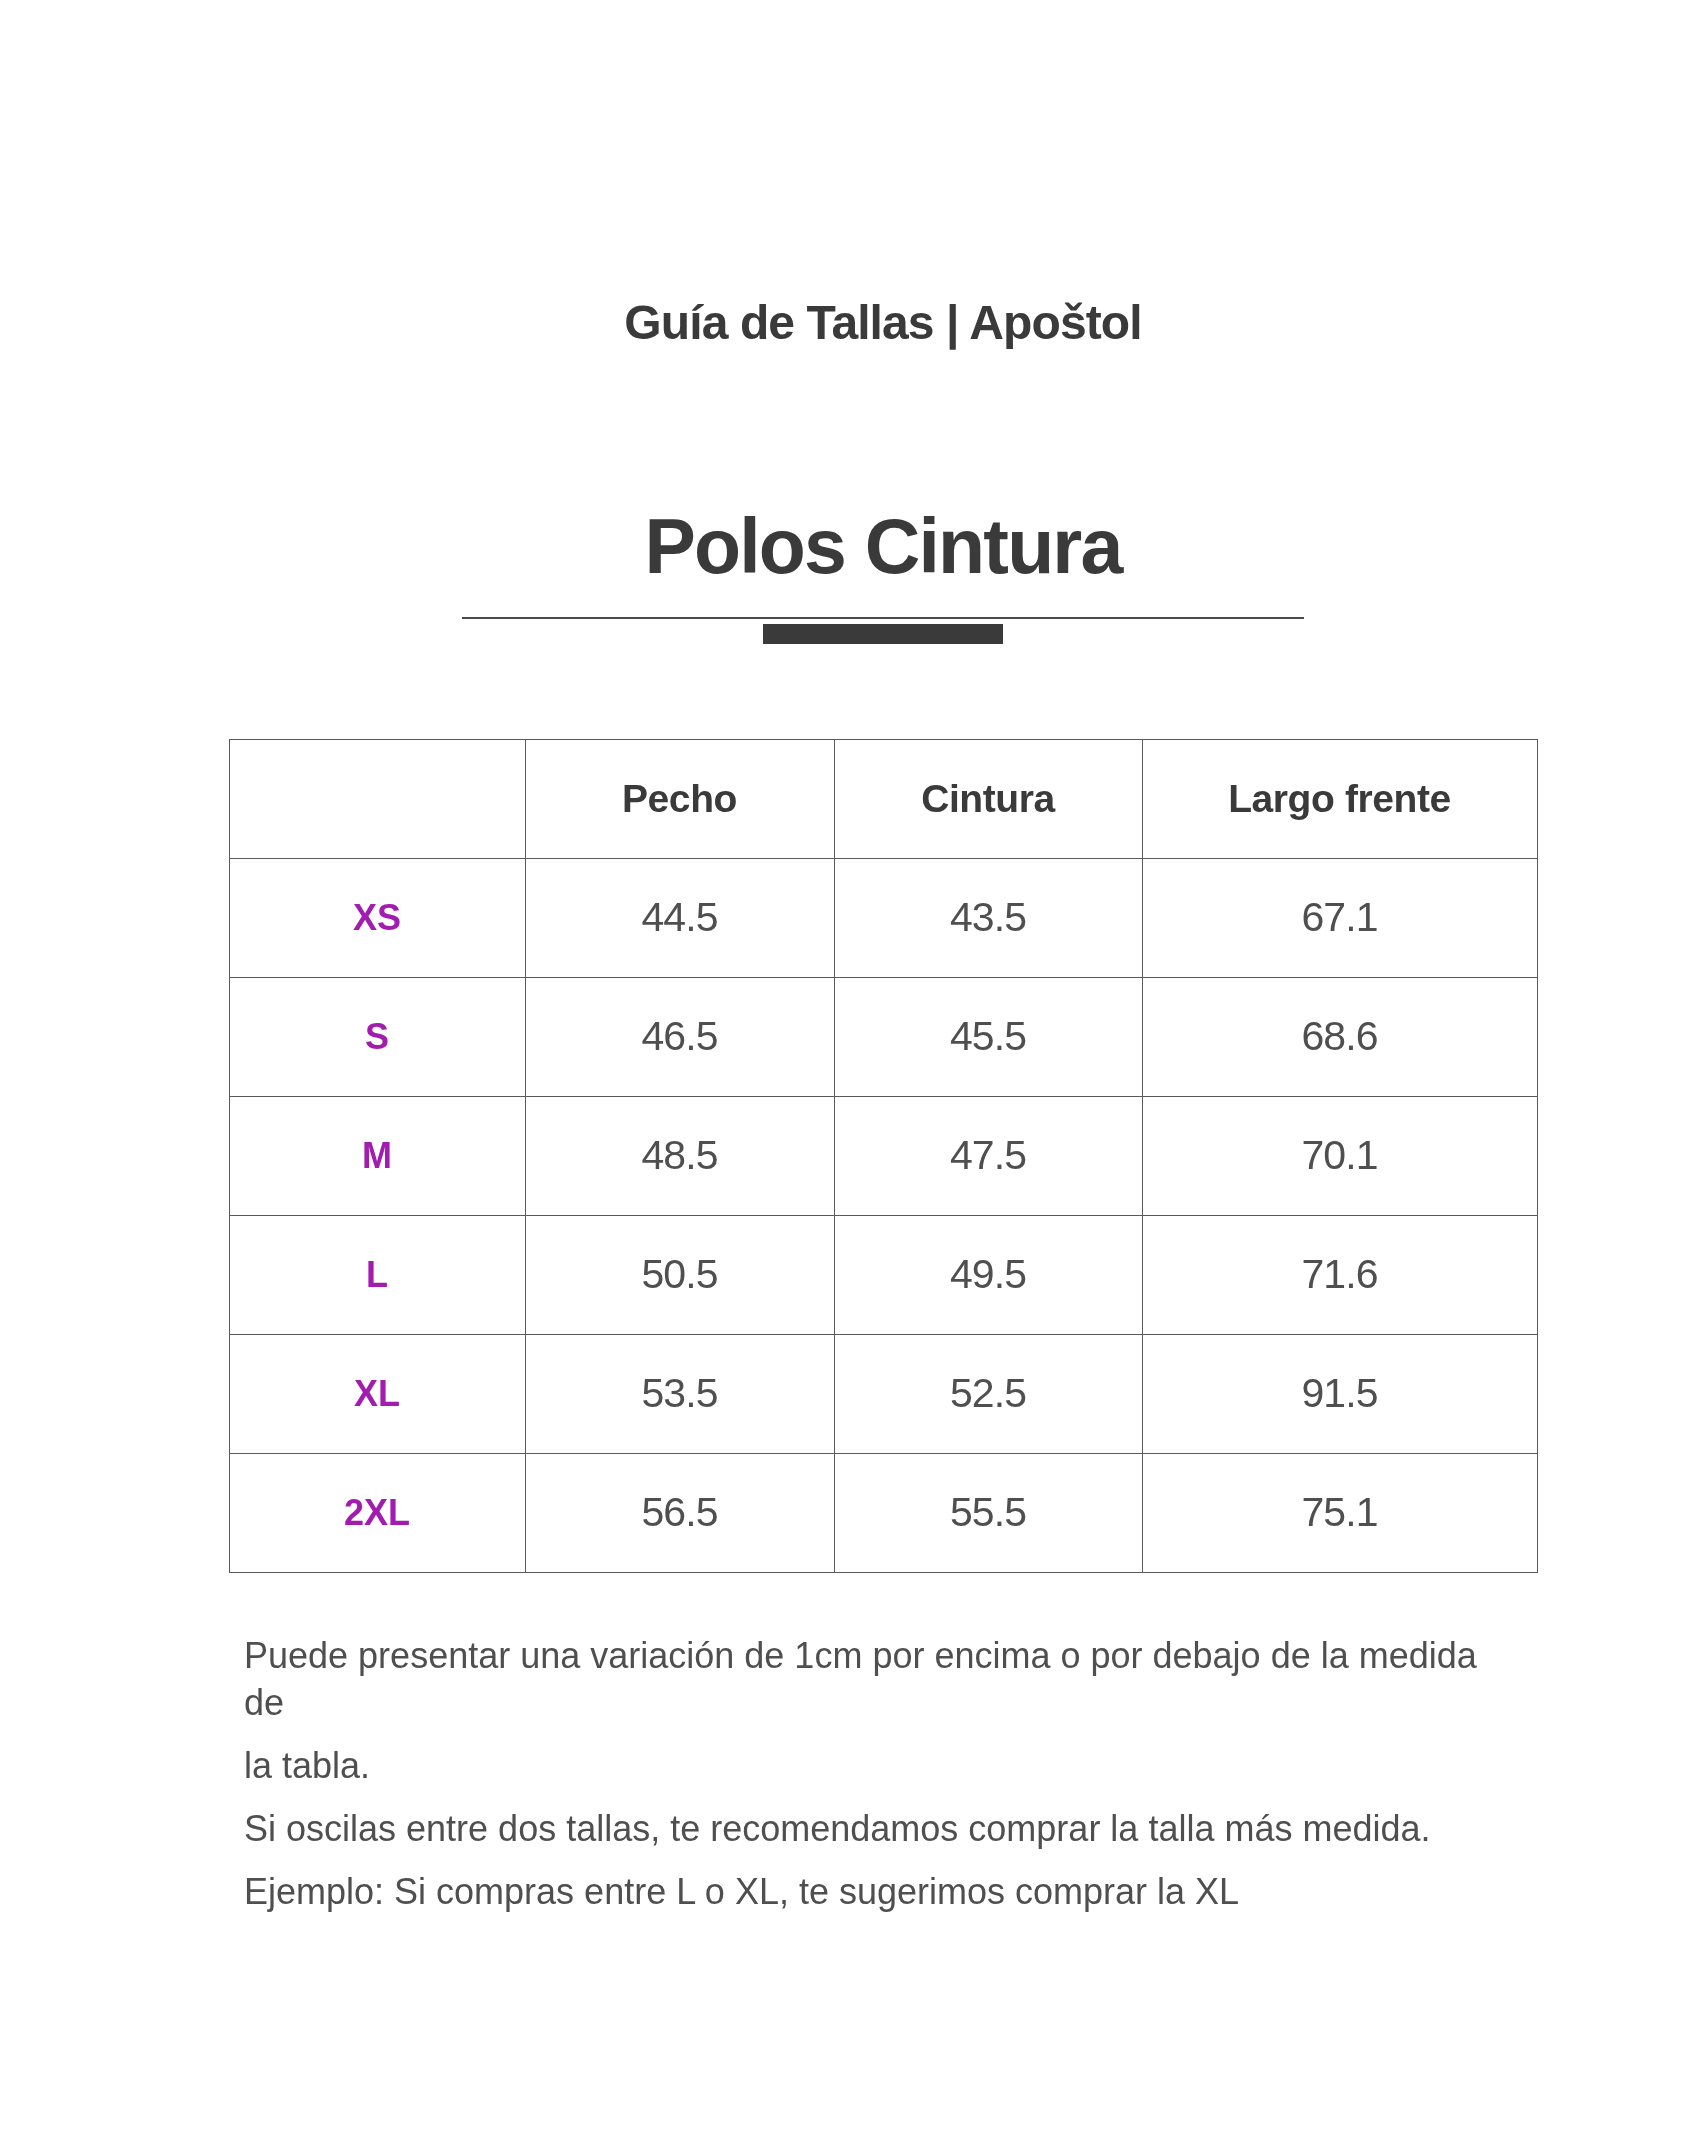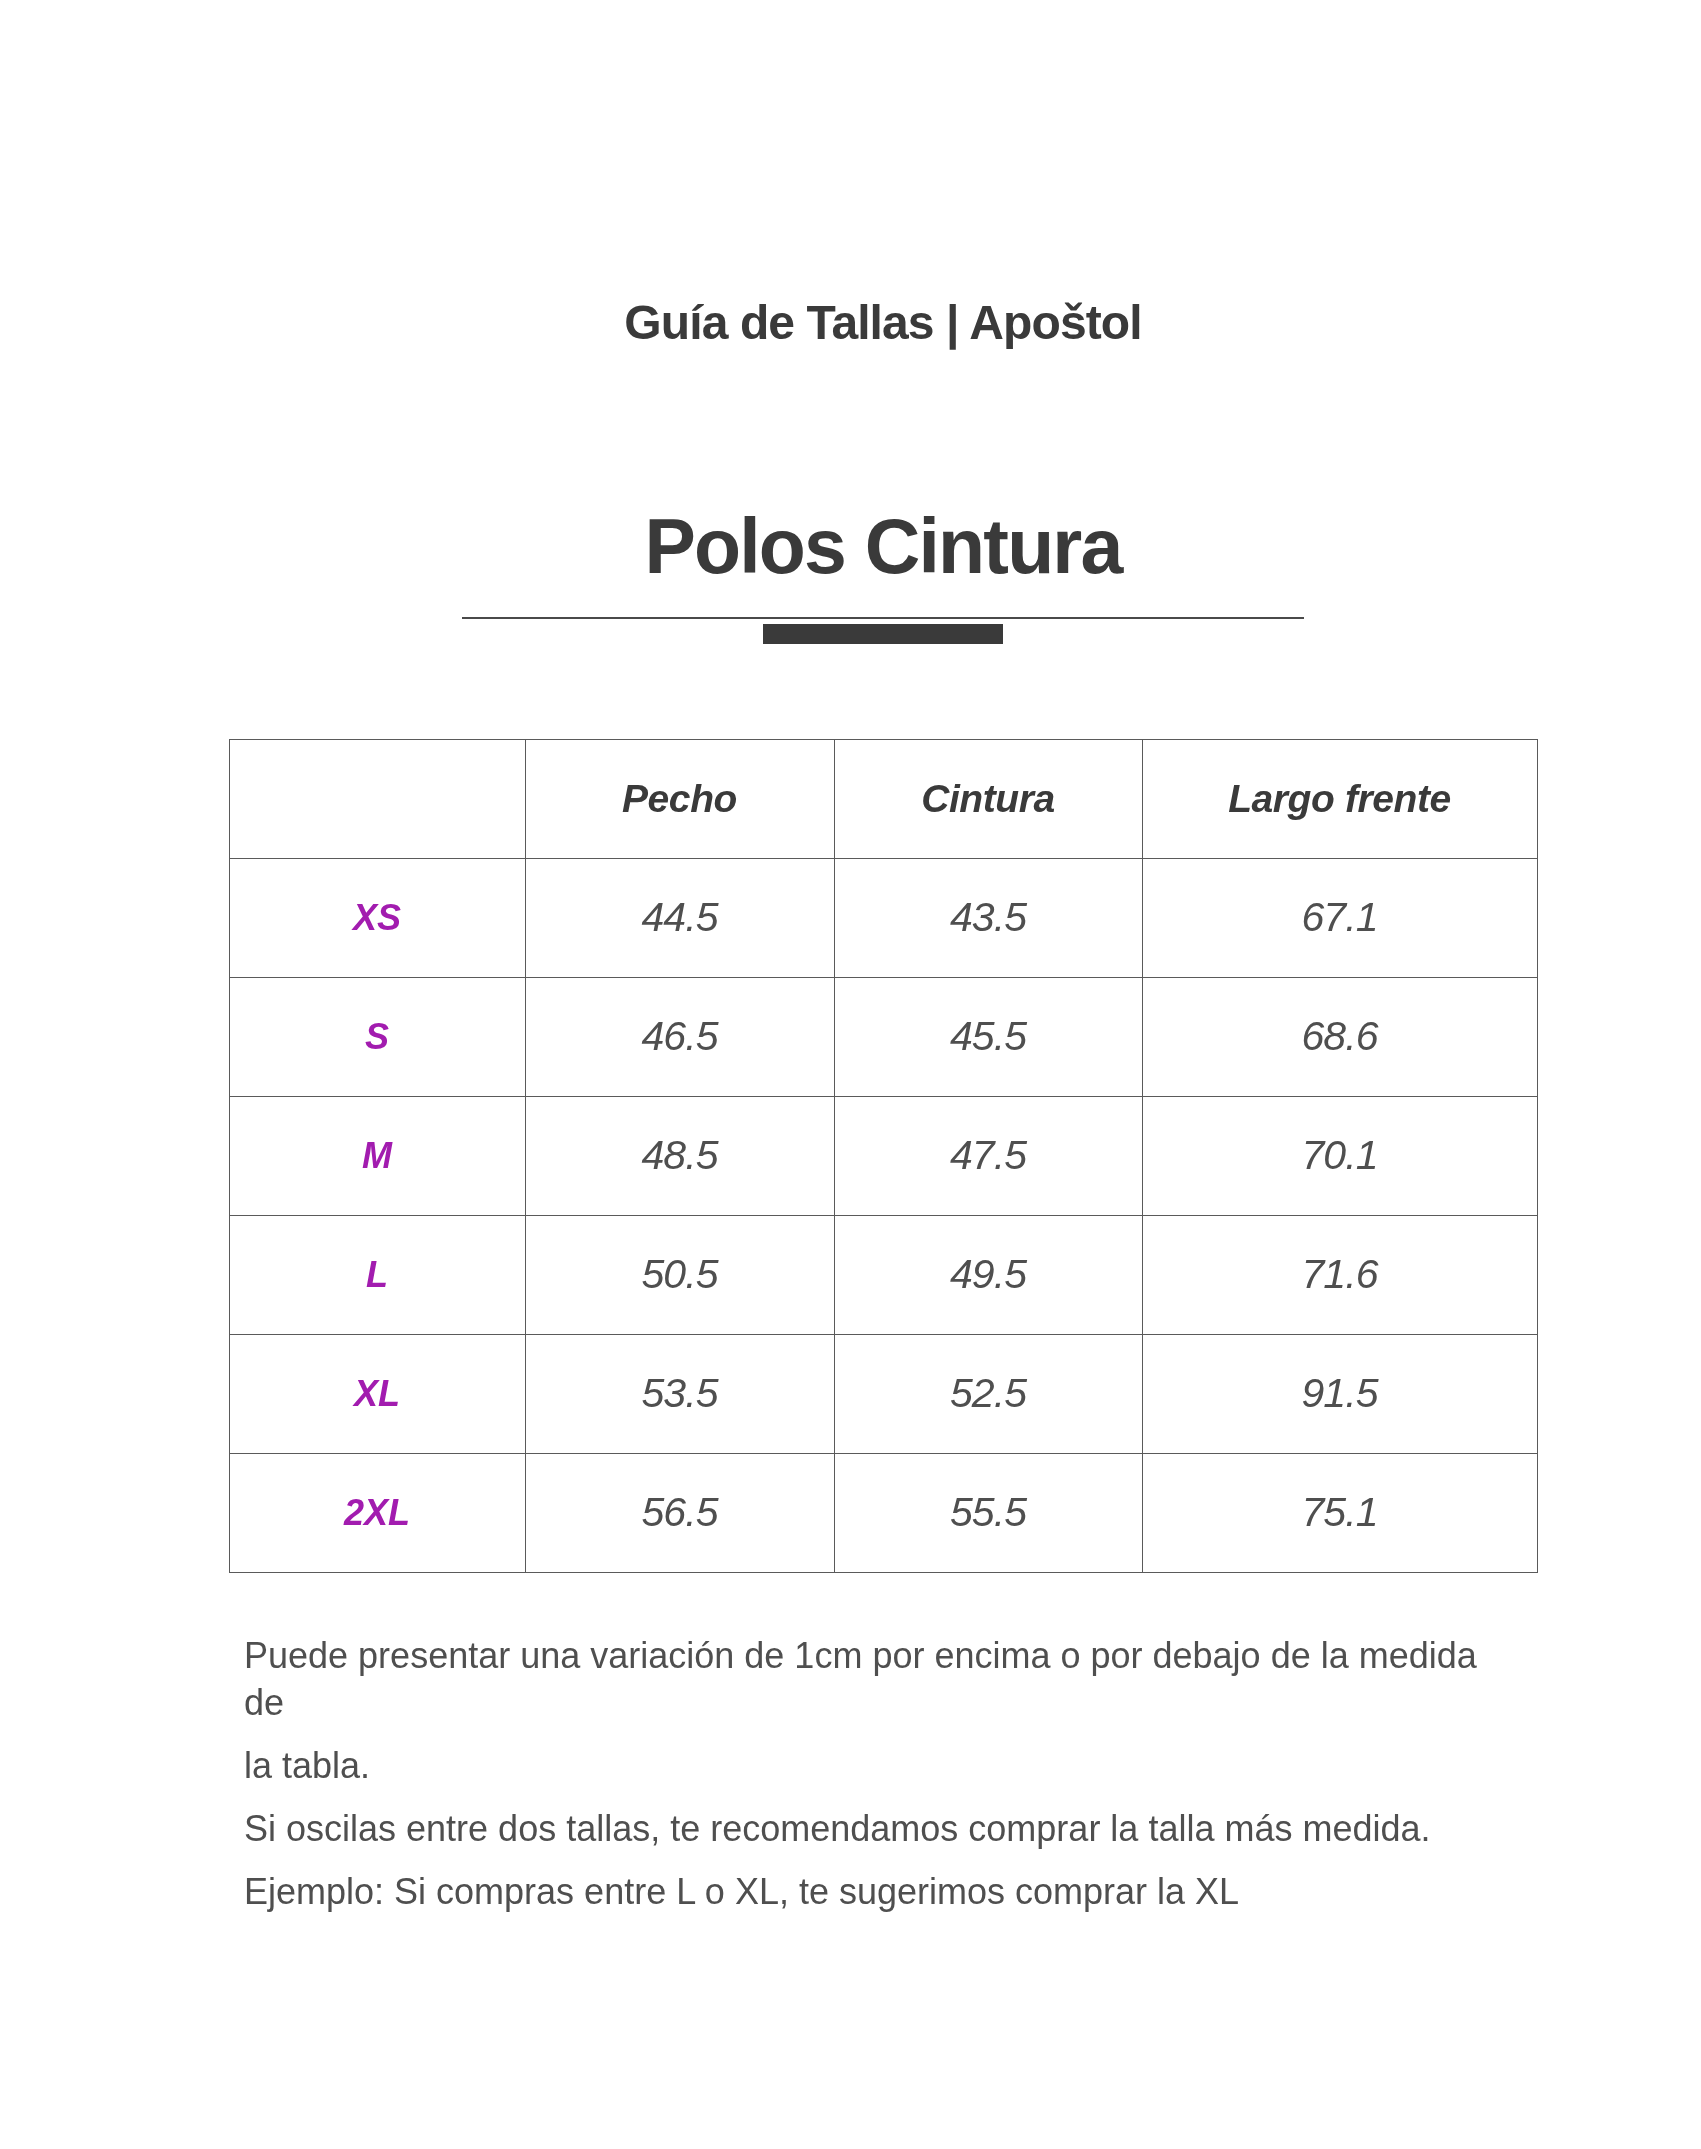--- a/index.html
+++ b/index.html
@@ -58,21 +58,20 @@
     margin: 111px auto 0 auto;
     border-collapse: collapse;
     table-layout: fixed;
   }
   table.size-table th,
   table.size-table td {
     border: 1.8px solid #5a5a5a;
     height: 119px;
     text-align: center;
     vertical-align: middle;
-    font-style: italic;
   }
   table.size-table th {
     font-size: 39px;
     font-weight: 700;
     letter-spacing: -0.4px;
     color: #3a3a3a;
   }
   td.size-cell {
     font-size: 36px;
     font-weight: 700;

